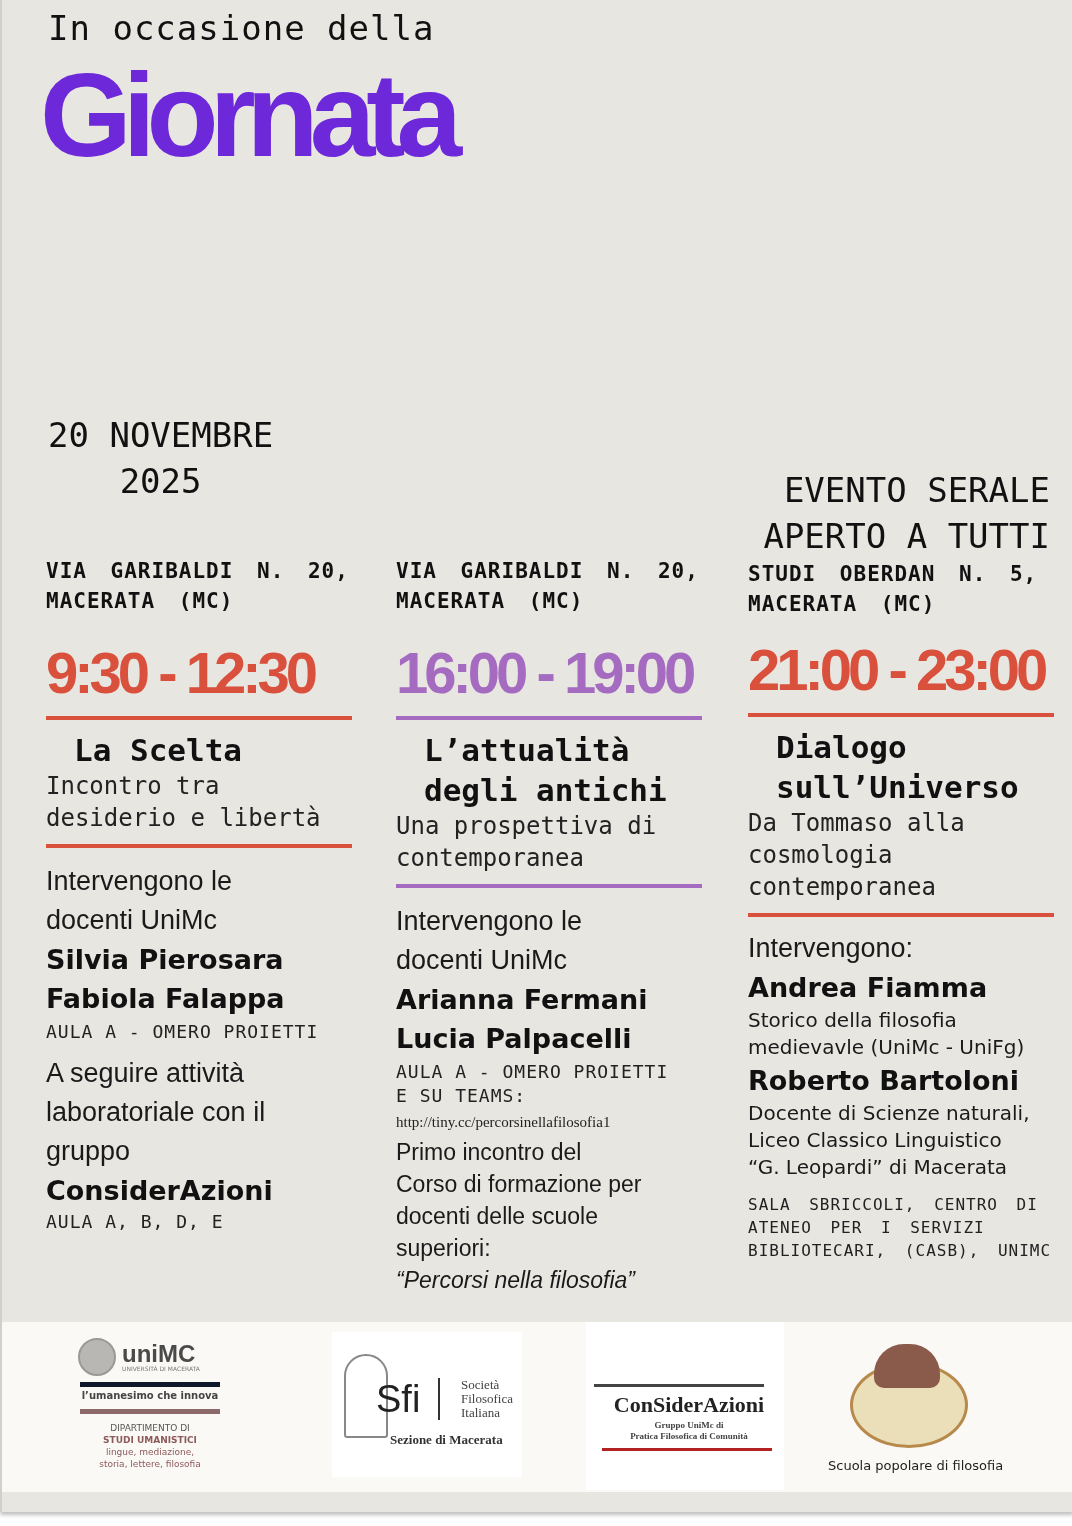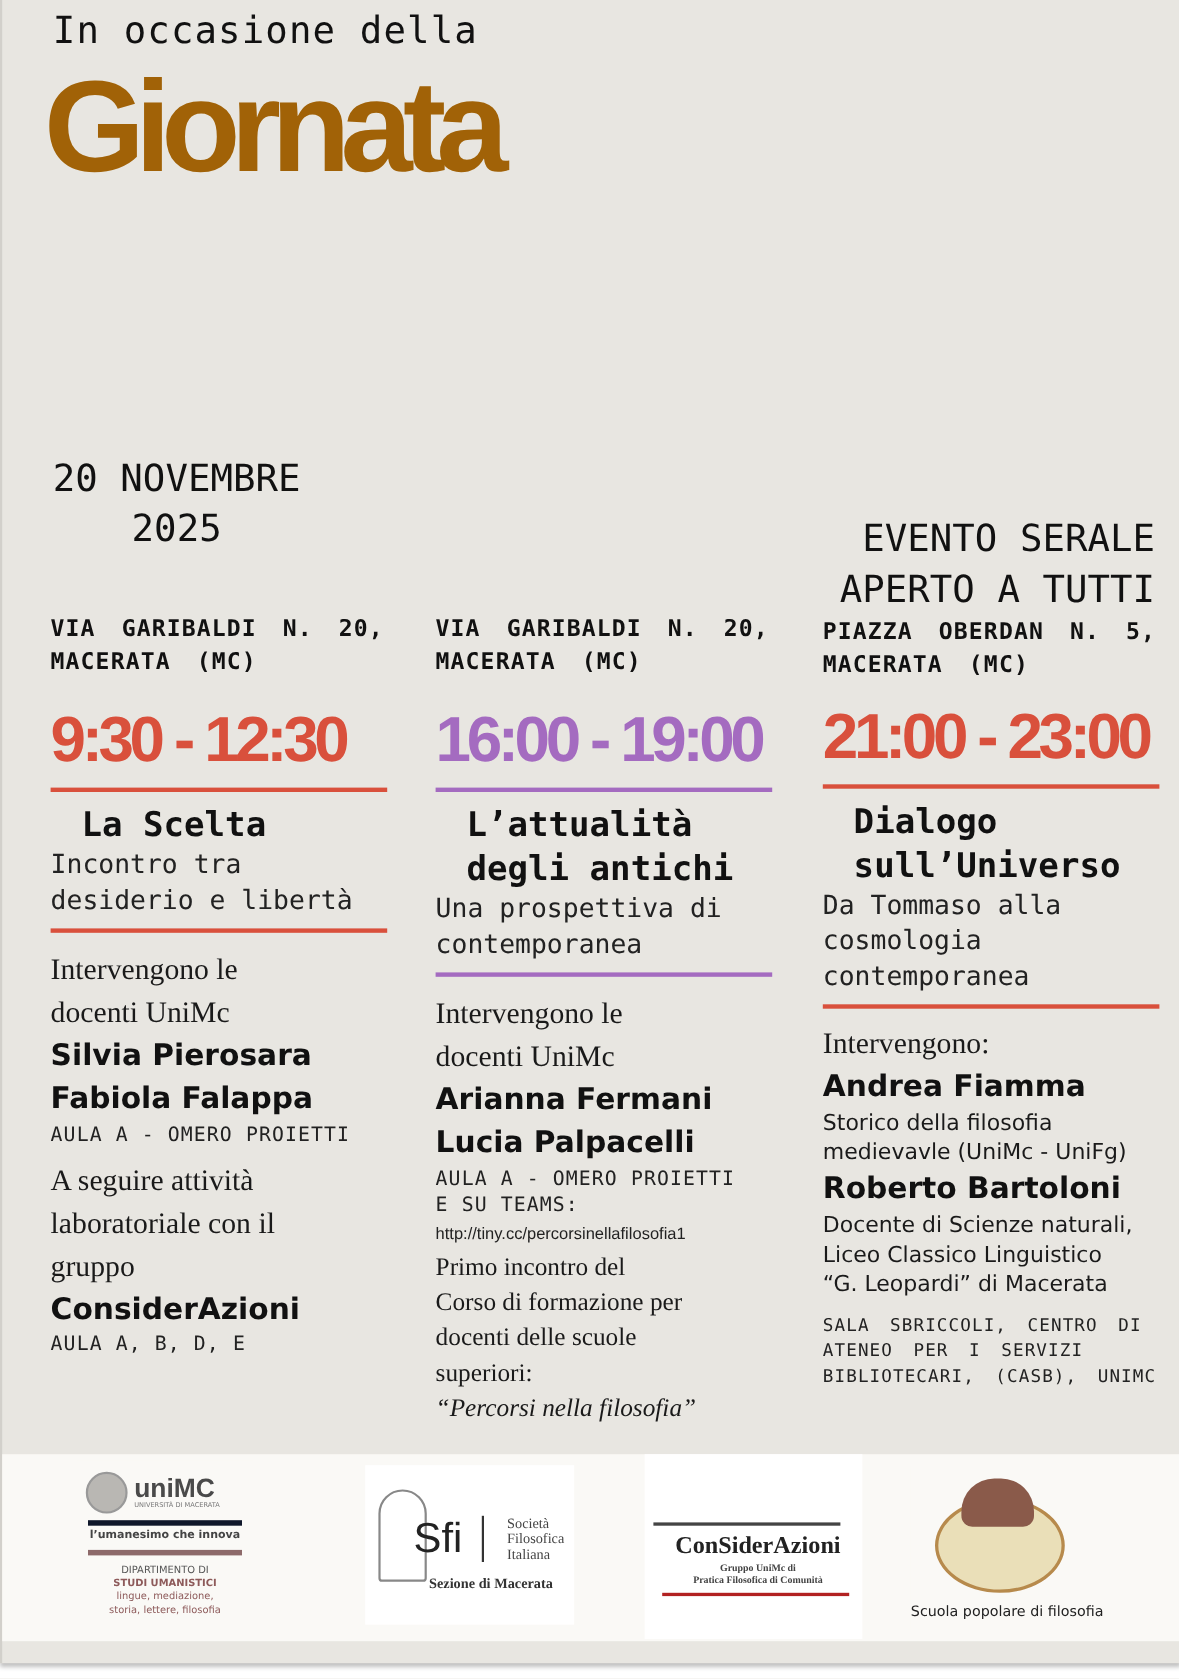--- a/index.html
+++ b/index.html
@@ -1,33 +1,33 @@
 <!DOCTYPE html>
 <html><head>
 <meta charset="utf-8">
 <style>
   html, body { margin:0; padding:0; }
   body { width:1072px; height:1526px; background:#ffffff; position:relative; overflow:hidden; font-family:"DejaVu Sans", sans-serif; }
   .poster { position:absolute; left:0; top:0; width:1072px; height:1512px; background:#e8e6e1; border-left:2px solid #d2d0cb; box-shadow:0 3px 4px rgba(0,0,0,0.25); }
   .mono { font-family:"DejaVu Sans Mono", "Liberation Mono", monospace; }
   .intro { position:absolute; left:46px; top:8px; font-size:34px; color:#111; letter-spacing:1px; }
-  .title { position:absolute; left:38px; top:58px; color:#a16207; font-family:"Liberation Sans", sans-serif; font-weight:bold; font-size:118px; line-height:114px; letter-spacing:-9px; }
+  .title { position:absolute; left:38px; top:58px; color:#6d28d9; font-family:"Liberation Sans", sans-serif; font-weight:bold; font-size:118px; line-height:114px; letter-spacing:-9px; }
   .date { position:absolute; left:46px; top:412px; font-size:34px; line-height:46px; color:#111;text-align:center; }
   .evening { position:absolute; right:24px; top:467px; font-size:34px; line-height:46px; color:#111; text-align:right; }
   .col { position:absolute; top:556px; width:312px; }
   .c1 { left:44px; } .c2 { left:394px; } .c3 { left:746px; width:306px; }
   .addr { font-family:"DejaVu Sans Mono", monospace; font-weight:bold; font-size:21px; line-height:30px; color:#111; letter-spacing:1px; word-spacing:10px; }
   .time { font-family:"Liberation Sans", sans-serif; font-weight:bold; font-size:58px; letter-spacing:-4px; margin-top:22px; height:70px; line-height:70px; }
   .rule { height:4px; margin:8px 0 10px 0; width:306px; }
   .ev-title { font-family:"DejaVu Sans Mono", monospace; font-weight:bold; font-size:31px; line-height:40px; color:#111;margin-left:28px; }
   .ev-sub { font-family:"DejaVu Sans Mono", monospace; font-size:24px; line-height:32px; color:#222; }
-  .speak { font-family:Liberation Serif, serif; font-size:27px; line-height:39px; color:#1a1a1a; }
+  .speak { font-family:Liberation Sans, sans-serif; font-size:27px; line-height:39px; color:#1a1a1a; }
   .name { font-family:"DejaVu Sans", sans-serif; font-weight:bold; font-size:27px; line-height:39px; color:#111; }
   .room { font-family:"DejaVu Sans Mono", monospace; font-size:18px; line-height:24px; color:#222; letter-spacing:1px; }
-  .link { font-family:Liberation Sans, sans-serif; font-size:15px; line-height:28px; color:#222; }
+  .link { font-family:Liberation Serif, serif; font-size:15px; line-height:28px; color:#222; }
   .role { font-family:"DejaVu Sans", sans-serif; font-size:20px; line-height:27px; color:#1a1a1a; }
   .logos { position:absolute; left:0; top:1322px; width:1072px; height:170px; background:#faf9f6; }
   .logo { position:absolute; background:#fff; }
 </style>
 </head>
 <body>
 
 <div class="poster">
   <div class="intro mono">In occasione della</div>
   <div class="title">
@@ -102,21 +102,21 @@
         <div>Primo incontro del</div>
         <div>Corso di formazione per</div>
         <div>docenti delle scuole</div>
         <div>superiori:</div>
         <div style="font-style:italic">“Percorsi nella filosofia”</div>
       </div>
   </div>
 
   <div class="col c3">
     <div class="addr" style="margin-top:3px">
-        <div>PIAZZA OBERDAN N. 5,</div>
+        <div>STUDI OBERDAN N. 5,</div>
         <div>MACERATA (MC)</div>
       </div>
     <div class="time" style="color:#d9503c;margin-top:16px">21:00 - 23:00</div>
     <div class="rule" style="background:#d9503c"></div>
     <div class="ev-title">
         <div>Dialogo</div>
         <div>sull’Universo</div>
       </div>
     <div class="ev-sub">
         <div>Da Tommaso alla</div>

